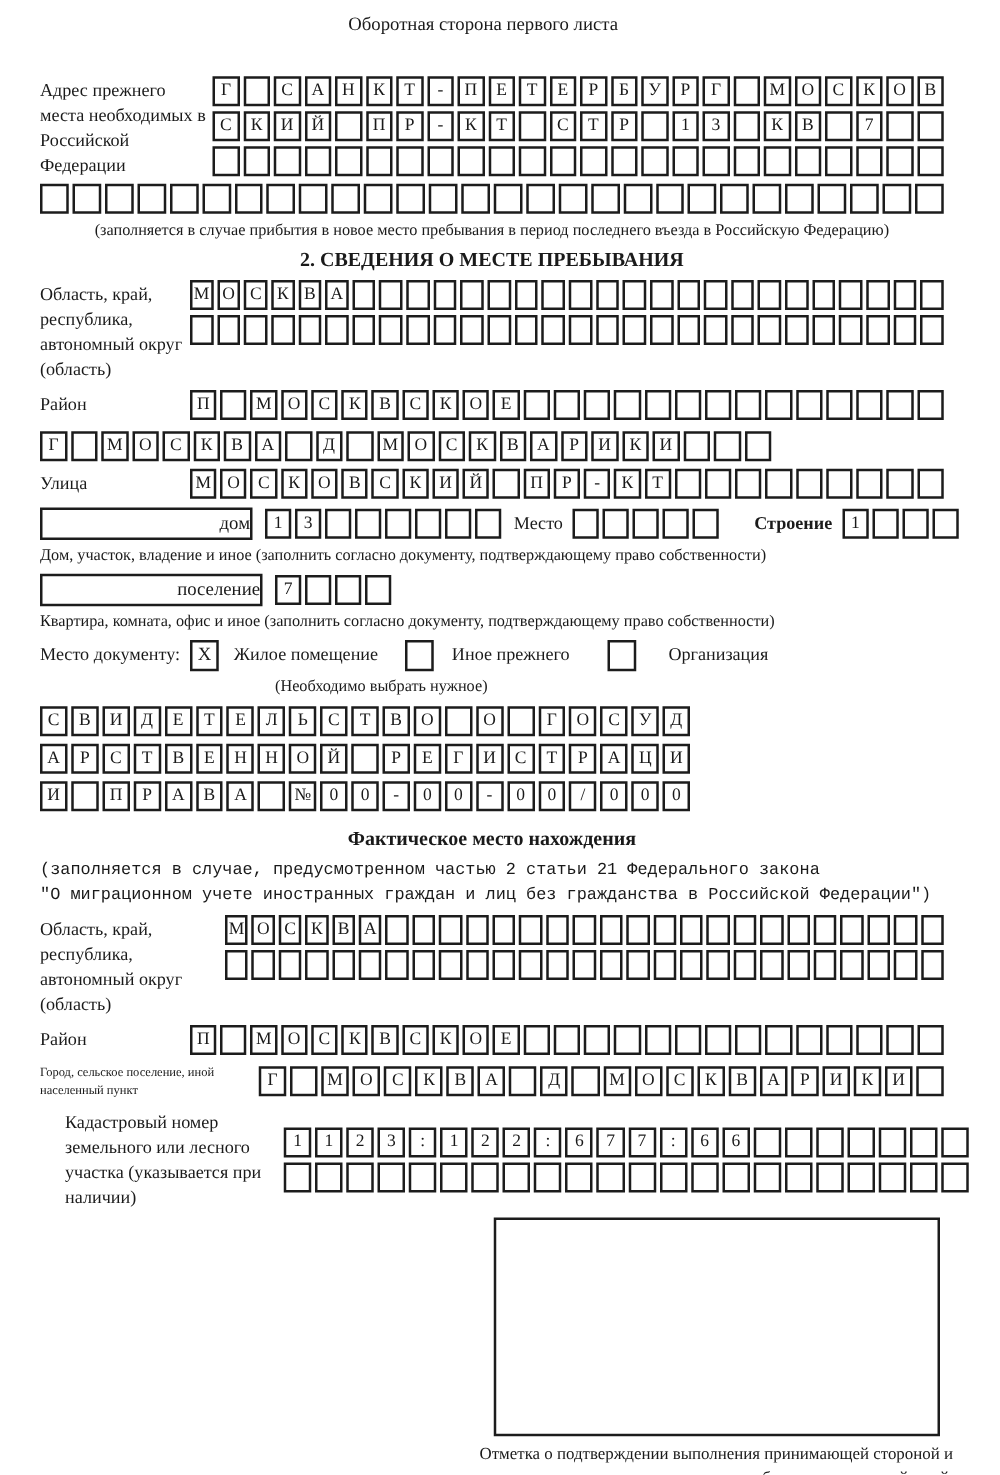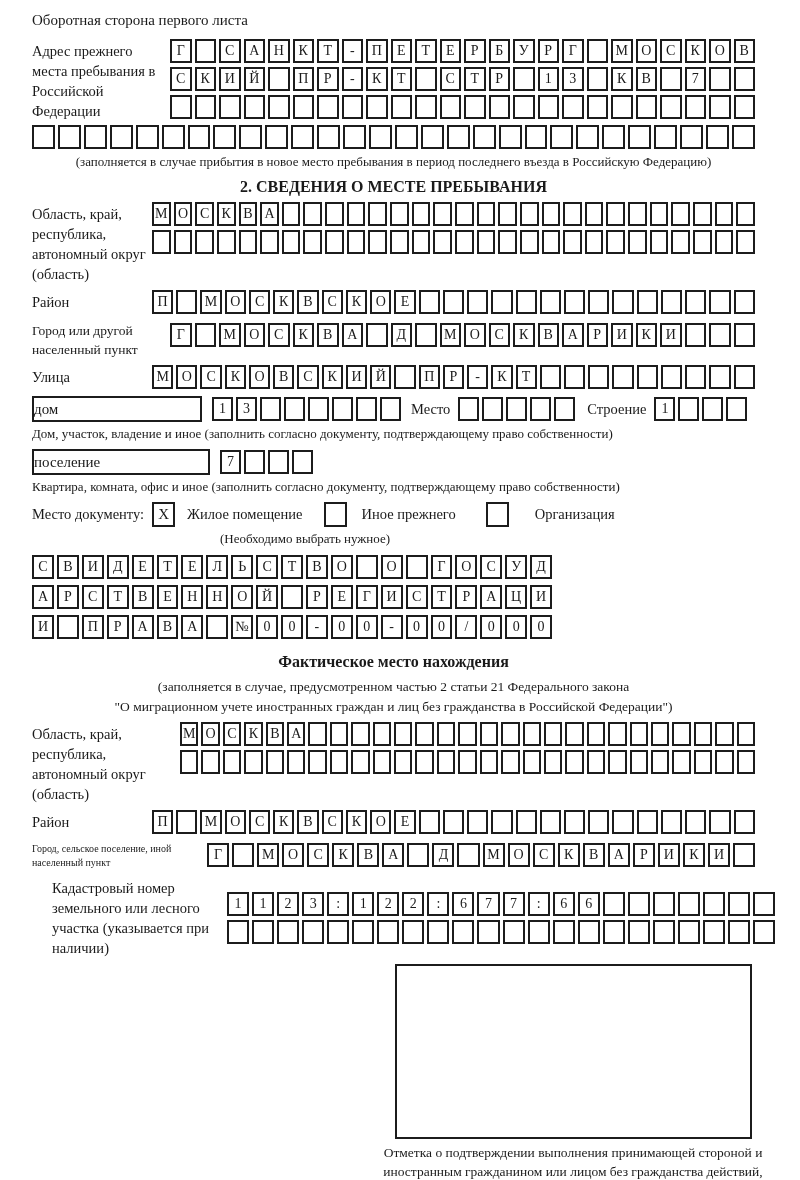--- a/index.html
+++ b/index.html
@@ -4,21 +4,21 @@
 <style>
   * { box-sizing: border-box; margin: 0; padding: 0; }
   html,body { background:#ffffff; }
   body {
     width: 800px; height: 1180px;
     font-family: "Liberation Serif", "DejaVu Serif", serif;
     color:#1a1a1a;
     padding: 12px 45px 10px 32px;
     overflow: hidden;
   }
-  .hdr { text-align: left; font-size: 15px; padding-right: 14px; margin-bottom: 10px; }
+  .hdr { text-align: center; font-size: 15px; padding-right: 14px; margin-bottom: 32px; }
 
   .group { display: flex; align-items: flex-start; }
   .side-label { font-size: 14.5px; line-height: 1.38; flex: none; padding-top: 2px; }
   .rows { display: flex; flex-direction: column; gap: 4px; flex: none; }
 
   .cellrow { display: flex; gap: 3px; }
   .cell {
     flex: 1 1 0; height: 24px;
     border: 2px solid #1c1c1c;
     font-size: 14px; line-height: 20px; text-align: center;
@@ -28,49 +28,49 @@
 
   .w585 { width: 585px; } .w603 { width: 603px; } .w520 { width: 520px; }
   .w575 { width: 575px; } .w548 { width: 548px; } .wfull { width: 723px; }
 
   .note { font-size: 13px; text-align: center; margin-top: 5px; }
   .sec-title { font-size: 16px; font-weight: bold; text-align: center; margin: 8px 0 6px 0; }
 
   .inline-row { display: flex; align-items: center; margin-top: 7px; }
   .named-box {
     border: 2px solid #1c1c1c; height: 26px;
-    font-size: 15px; line-height: 22px; text-align: left; flex: none;
+    font-size: 15px; line-height: 22px; text-align: right; flex: none;
   }
   .small-lbl { font-size: 14.5px; flex: none; }
 
   .chk {
     width: 23px; height: 25px; border: 2px solid #1c1c1c; flex: none;
     font-size: 15px; line-height: 21px; text-align: center;
   }
   .left-note { font-size: 13px; margin-top: 4px; }
 
-  .fact-note { font-size: 13.5px; text-align: center; line-height: 1.45; }
+  .fact-note { font-size: 13.5px; text-align: left; line-height: 1.45; font-family: Liberation Mono, monospace; }
 
   .stamp-box {
     width: 357px; height: 175px; border: 2px solid #1c1c1c;
     margin-left: 363px; margin-top: 6px;
   }
   .stamp-caption {
     width: 390px; margin-left: 346px; margin-top: 5px;
     font-size: 13.5px; text-align: center; line-height: 1.4;
   }
   .mt4 { margin-top: 4px; } .mt6 { margin-top: 6px; } .mt8 { margin-top: 8px; }
 </style>
 </head>
 <body>
 
 <div class="hdr">Оборотная сторона первого листа</div>
 
 <div class="group">
-  <div class="side-label" style="width:138px;">Адрес прежнего места пребывания в Российской Федерации</div>
+  <div class="side-label" style="width:138px;">Адрес прежнего места необходимых в Российской Федерации</div>
   <div class="rows">
     <div class="cellrow w585">
         <span class="cell">Г</span>
         <span class="cell"></span>
         <span class="cell">С</span>
         <span class="cell">А</span>
         <span class="cell">Н</span>
         <span class="cell">К</span>
         <span class="cell">Т</span>
         <span class="cell">-</span>
@@ -270,21 +270,20 @@
       <span class="cell"></span>
       <span class="cell"></span>
       <span class="cell"></span>
       <span class="cell"></span>
       <span class="cell"></span>
       <span class="cell"></span>
     </div>
 </div>
 
 <div class="group mt6">
-  <div class="side-label" style="width:138px; font-size:13.5px;">Город или другой населенный пункт</div>
   <div class="cellrow w585" style="margin-top:3px;">
       <span class="cell">Г</span>
       <span class="cell"></span>
       <span class="cell">М</span>
       <span class="cell">О</span>
       <span class="cell">С</span>
       <span class="cell">К</span>
       <span class="cell">В</span>
       <span class="cell">А</span>
       <span class="cell"></span>
@@ -350,21 +349,21 @@
       <span class="cell cell-fixed"></span>
     </div>
   <div class="small-lbl" style="margin-left:10px;">Место</div>
   <div class="cellrow" style="margin-left:8px;">
       <span class="cell cell-fixed"></span>
       <span class="cell cell-fixed"></span>
       <span class="cell cell-fixed"></span>
       <span class="cell cell-fixed"></span>
       <span class="cell cell-fixed"></span>
     </div>
-  <div class="small-lbl" style="margin-left:12px;">Строение</div>
+  <div class="small-lbl" style="margin-left:28px;font-weight:bold;">Строение</div>
   <div class="cellrow" style="margin-left:8px;">
       <span class="cell cell-fixed">1</span>
       <span class="cell cell-fixed"></span>
       <span class="cell cell-fixed"></span>
       <span class="cell cell-fixed"></span>
     </div>
 </div>
 <div class="left-note">Дом, участок, владение и иное (заполнить согласно документу, подтверждающему право собственности)</div>
 
 <div class="inline-row">

